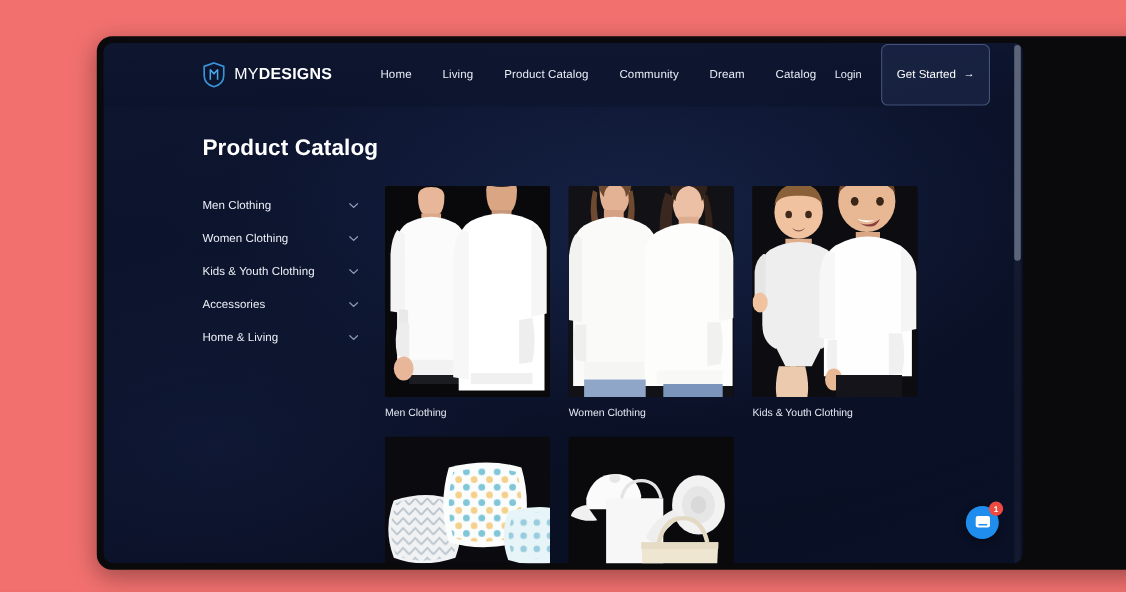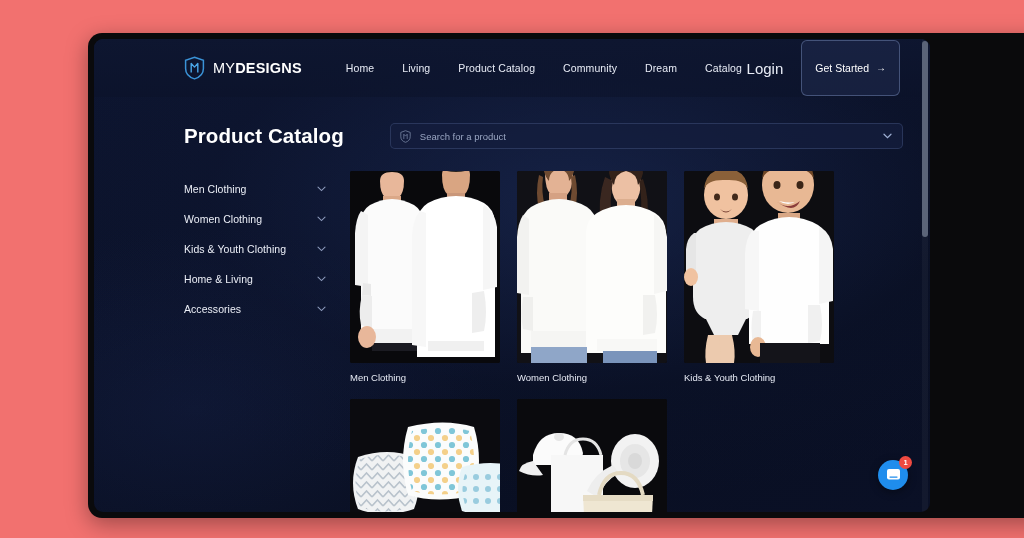--- a/index.html
+++ b/index.html
@@ -87,21 +87,21 @@
   }
 
   #header-actions {
     margin-left: auto;
     display: flex;
     align-items: center;
     gap: 18px;
     margin-right: 12px;
   }
   .login-link {
-    font-size: 15px;
+    font-size: 10px;
     color: #e8ecf6;
     cursor: pointer;
     white-space: nowrap;
   }
   .cta-button {
     font-size: 10.5px;
     color: #ffffff;
     background: rgba(32,44,80,0.55);
     border: 1px solid rgba(125,145,190,0.45);
     border-radius: 6px;
@@ -289,30 +289,20 @@
           <div class="cta-button">
             <span>Get Started</span>
             <span class="cta-arrow">→</span>
           </div>
         </div>
       </div>
 
       <div id="catalog-head">
         <div id="page-title">Product Catalog</div>
 
-        <div id="search-wrap">
-          <svg class="search-shield" viewBox="0 0 11 13">
-            <path d="M5.5 0.7 L10.2 2.4 L10.2 6.8 C10.2 9.7 8.1 11.5 5.5 12.3 C2.9 11.5 0.8 9.7 0.8 6.8 L0.8 2.4 Z" fill="none" stroke="#6d7a99" stroke-width="0.9"></path>
-            <path d="M3.8 9 L3.8 4.2 L5.5 6.1 L7.2 4.2 L7.2 9" fill="none" stroke="#6d7a99" stroke-width="0.85" stroke-linejoin="round"></path>
-          </svg>
-          <input id="search-input" type="text" placeholder="Search for a product" style="">
-          <svg class="chev" viewBox="0 0 9 6">
-            <path d="M1 1.2 L4.5 4.6 L8 1.2" fill="none" stroke="#9fb0d4" stroke-width="1.2" stroke-linecap="round"></path>
-          </svg>
-        </div>
       </div>
 
       <div id="catalog-body">
 
         <div id="category-sidebar">
           <div class="cat-item">
             <span class="cat-label">Men Clothing</span>
             <svg class="chev" viewBox="0 0 9 6">
                 <path d="M1 1.2 L4.5 4.6 L8 1.2" fill="none" stroke="#8b99bb" stroke-width="1.1" stroke-linecap="round"></path>
               </svg>
@@ -323,27 +313,27 @@
                 <path d="M1 1.2 L4.5 4.6 L8 1.2" fill="none" stroke="#8b99bb" stroke-width="1.1" stroke-linecap="round"></path>
               </svg>
           </div>
           <div class="cat-item">
             <span class="cat-label">Kids &amp; Youth Clothing</span>
             <svg class="chev" viewBox="0 0 9 6">
                 <path d="M1 1.2 L4.5 4.6 L8 1.2" fill="none" stroke="#8b99bb" stroke-width="1.1" stroke-linecap="round"></path>
               </svg>
           </div>
           <div class="cat-item">
-            <span class="cat-label">Home &amp; Living</span>
+            <span class="cat-label">Accessories</span>
             <svg class="chev" viewBox="0 0 9 6">
                 <path d="M1 1.2 L4.5 4.6 L8 1.2" fill="none" stroke="#8b99bb" stroke-width="1.1" stroke-linecap="round"></path>
               </svg>
           </div>
           <div class="cat-item">
-            <span class="cat-label">Accessories</span>
+            <span class="cat-label">Home &amp; Living</span>
             <svg class="chev" viewBox="0 0 9 6">
                 <path d="M1 1.2 L4.5 4.6 L8 1.2" fill="none" stroke="#8b99bb" stroke-width="1.1" stroke-linecap="round"></path>
               </svg>
           </div>
         </div>
 
         <div id="product-grid">
 
           <div class="product-card">
             <div class="product-thumb">

